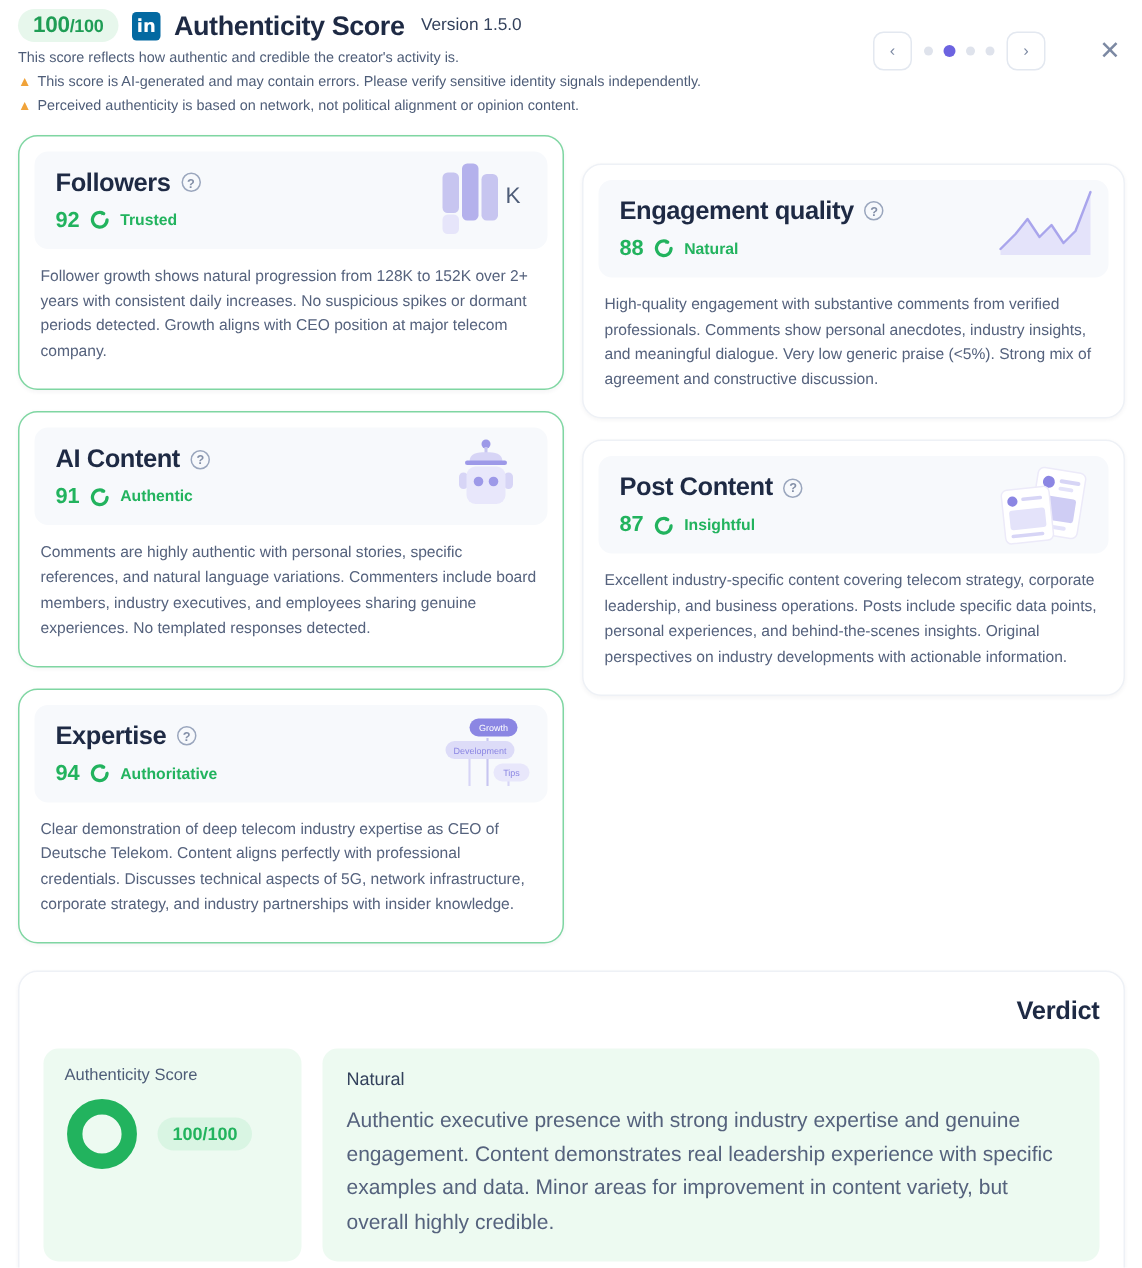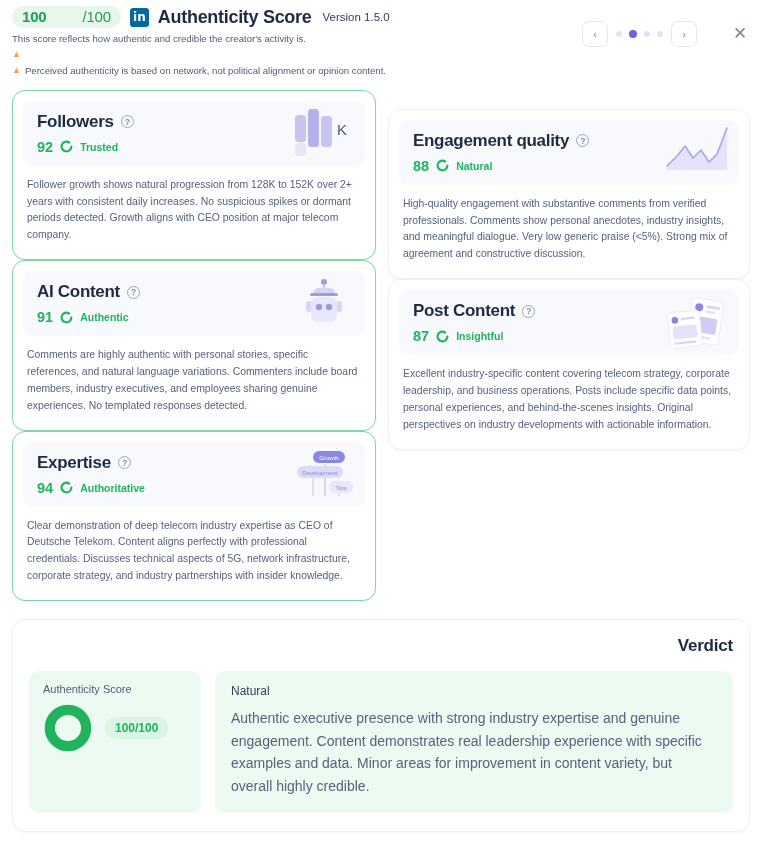--- a/index.html
+++ b/index.html
@@ -14,21 +14,21 @@
   .page { position: relative; width: 761px; height: 845px; }
 
   
   .header { position: relative; padding: 6px 12px 0 12px; }
   .title-row { display: flex; align-items: center; gap: 9px; }
   .score-badge {
     background: #e7f7ec; color: #1f9d55; border-radius: 14px;
     padding: 3px 10px 4px 10px; font-size: 15px; font-weight: 700;
     letter-spacing: -0.2px; line-height: 1;
   }
-  .score-badge .denom { font-size: 15px; font-weight: 400; margin-left: 36px; }
+  .score-badge .denom { font-size: 12px; font-weight: 700; }
   .li-icon {
     width: 19px; height: 19px; background: #0369a1; border-radius: 3px;
     display: flex; align-items: center; justify-content: center;
     color: #fff; font-size: 12px; font-weight: 700; line-height: 1;
     font-family: "DejaVu Sans", sans-serif;
   }
   .app-title { font-size: 18px; font-weight: 700; color: #1e2a44; letter-spacing: -0.3px; }
   .version { font-size: 11.5px; color: #33415c; font-weight: 400; margin-left: 2px; }
 
   .sub-line { font-size: 9.6px; color: #4e5d78; margin-top: 4px; line-height: 1.45; }
@@ -53,21 +53,21 @@
   
   .actions { display: flex; justify-content: flex-end; gap: 12px; padding: 18px 11px 0 0; }
   .act-btn {
     border: 1px solid #e3e8f0; background: #fff; border-radius: 9px;
     padding: 8px 15px; font-size: 11.5px; color: #4e5d78; cursor: pointer;
     display: flex; align-items: center; gap: 7px; font-family: "Liberation Sans", sans-serif;
   }
 
   
   .grid { display: flex; gap: 12px; padding: 12px 11px 0 12px; align-items: flex-start; }
-  .col { display: flex; flex-direction: column; gap: 0; justify-content: space-between; }
+  .col { display: flex; flex-direction: column; gap: 14px; justify-content: space-between; }
   .col.left { width: 364px; }
   .col.right { width: 362px; margin-top: 19px; }
 
   .card {
     background: #fff; border-radius: 13px; border: 1px solid #eef1f6;
     box-shadow: 0 1px 3px rgba(30,42,68,.05); overflow: hidden;
   }
   .card.green { border: 1.4px solid #7fd6a2; }
   .card-head {
     background: #f7f9fc; margin: 10px 10px 0 10px; border-radius: 9px;
@@ -120,20 +120,21 @@
       </div>
       <div class="li-icon">
         <span>in</span>
       </div>
       <div class="app-title">Authenticity Score</div>
       <div class="version">Version 1.5.0</div>
     </div>
     <div class="sub-line">This score reflects how authentic and credible the creator's activity is.</div>
     <div class="warn-line">
       <span class="warn-ico">▲</span>
+      <span>This score is AI-generated and may contain errors. Please verify sensitive identity signals independently.</span>
     </div>
     <div class="warn-line">
       <span class="warn-ico">▲</span>
       <span>Perceived authenticity is based on network, not political alignment or opinion content.</span>
     </div>
 
     <div class="pager">
       <div class="pg-btn">‹</div>
       <div class="dots">
         <span class="dot"></span>

